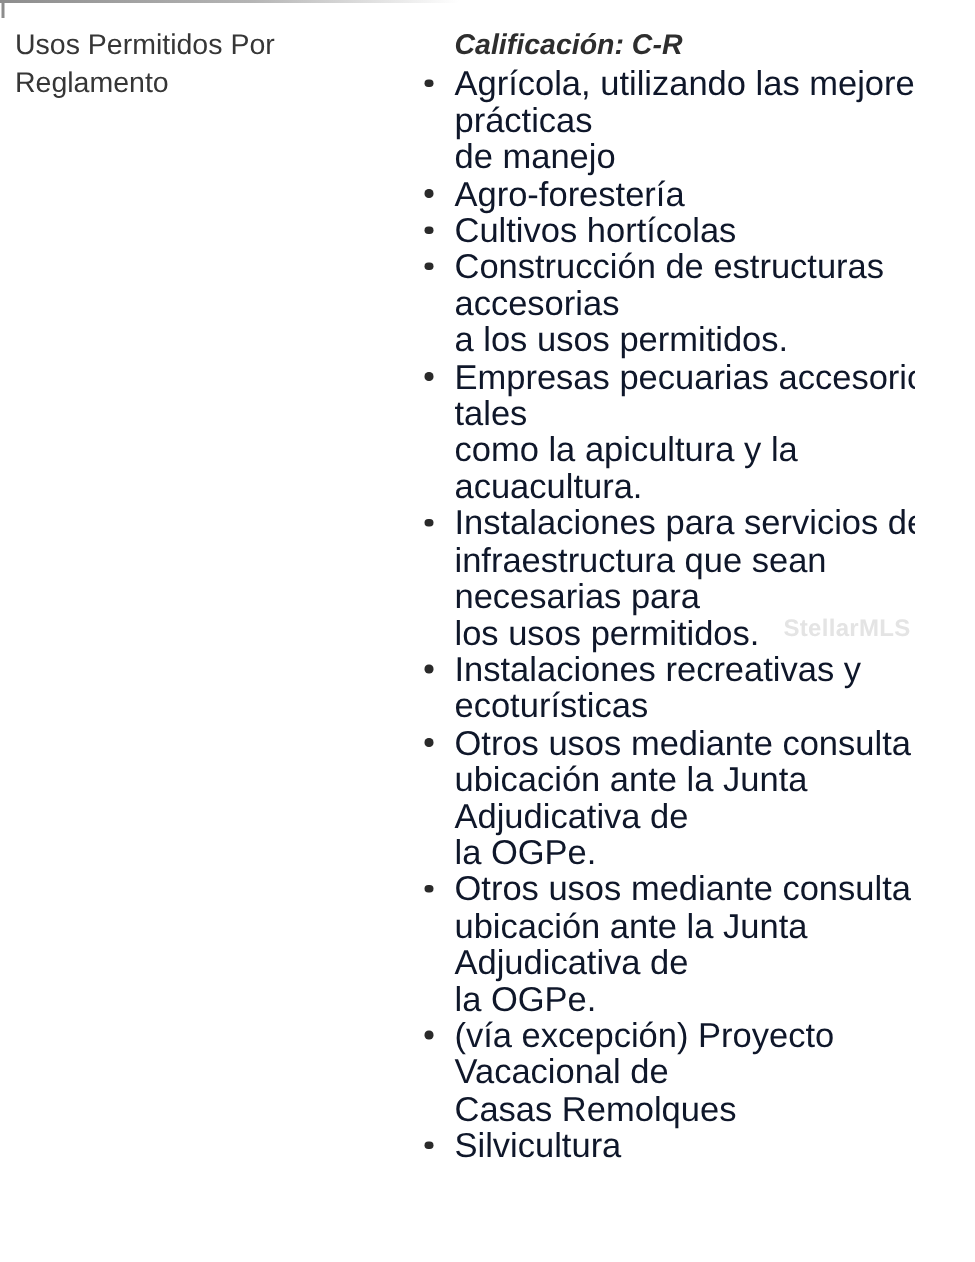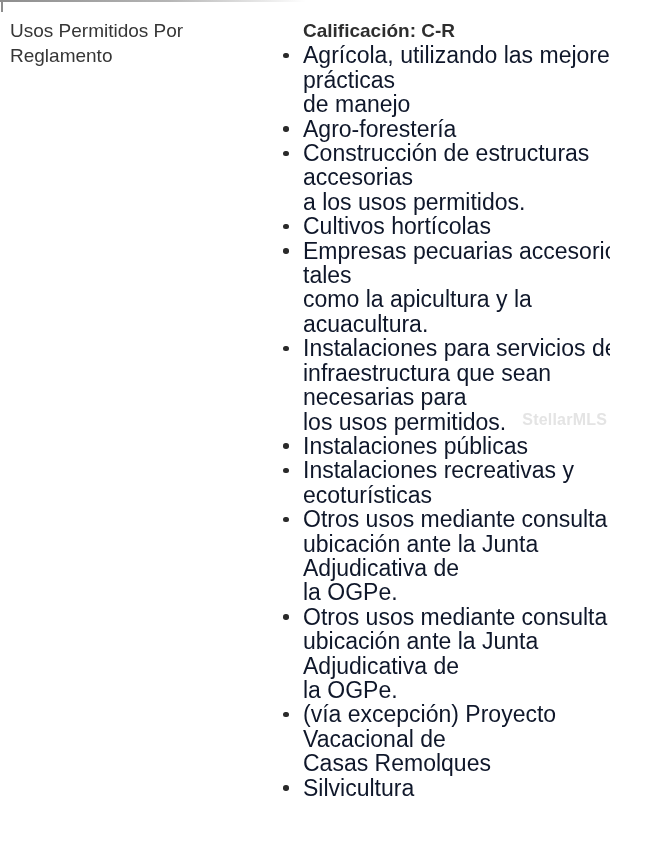--- a/index.html
+++ b/index.html
@@ -49,20 +49,21 @@
     left: 283px;
     top: 19px;
     width: 360px;
   }
   .qualification-heading {
     font-size: 19px;
     line-height: 24.4px;
     font-weight: 700;
     margin: 0 0 0 20px;
     color: #2e2e2e;
+    font-style: italic;
   }
   ul.permitted-uses-list {
     list-style: none;
     margin: 0;
     padding: 0;
   }
   ul.permitted-uses-list li {
     display: flex;
     align-items: flex-start;
     margin: 0;
@@ -118,47 +119,43 @@
         </li>
 
         <li>
           <span class="bullet-dot"></span>
           <span class="item-text">Agro-forestería</span>
         </li>
 
 
         <li>
           <span class="bullet-dot"></span>
-          <span class="item-text">Construcción de estructuras accesorias
-a los usos permitidos.</span>
+          <span class="item-text">Cultivos hortícolas</span>
         </li>
 
         <li>
           <span class="bullet-dot"></span>
-          <span class="item-text">Cultivos hortícolas</span>
+          <span class="item-text">Construcción de estructuras accesorias
+a los usos permitidos.</span>
         </li>
 
 
         <li>
           <span class="bullet-dot"></span>
           <span class="item-text">Empresas pecuarias accesorios, tales
 como la apicultura y la acuacultura.</span>
         </li>
 
         <li>
           <span class="bullet-dot"></span>
           <span class="item-text">Instalaciones para servicios de
 infraestructura que sean necesarias para
 los usos permitidos.</span>
         </li>
 
-        <li>
-          <span class="bullet-dot"></span>
-          <span class="item-text">Instalaciones públicas</span>
-        </li>
 
         <li>
           <span class="bullet-dot"></span>
           <span class="item-text">Instalaciones recreativas y ecoturísticas</span>
         </li>
 
 
         <li>
           <span class="bullet-dot"></span>
           <span class="item-text">Otros usos mediante consulta de

